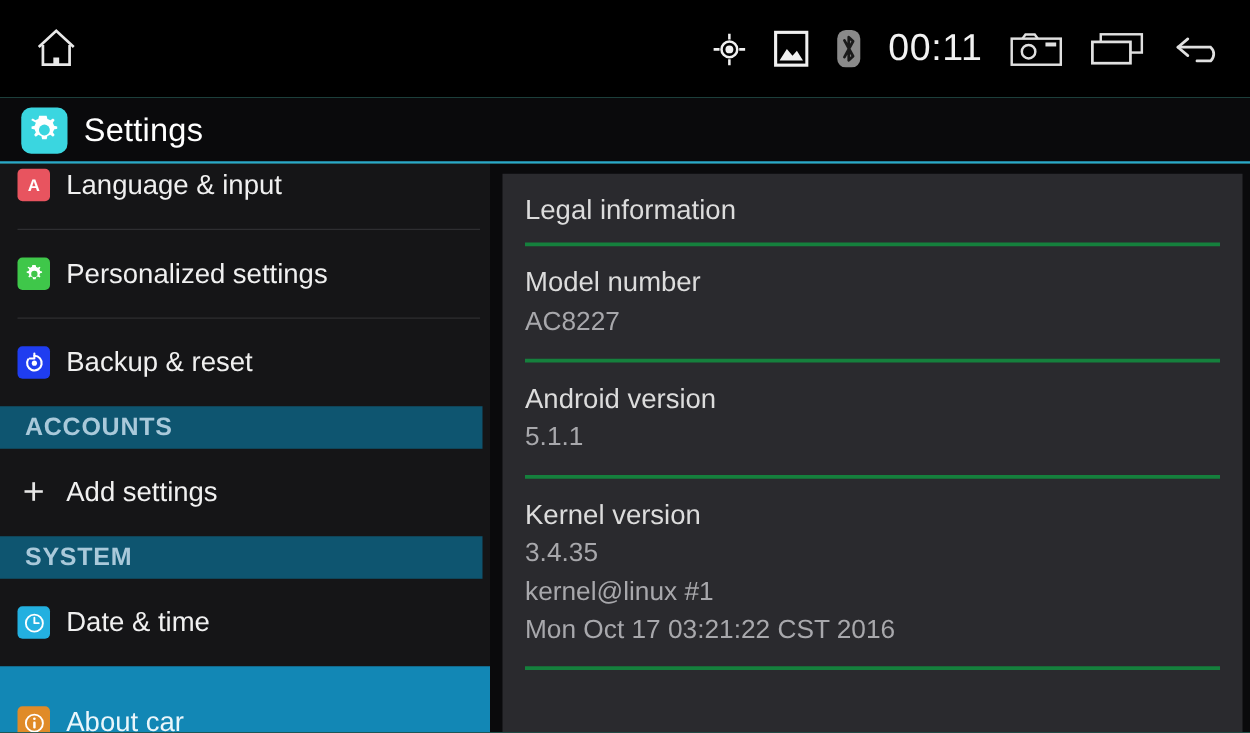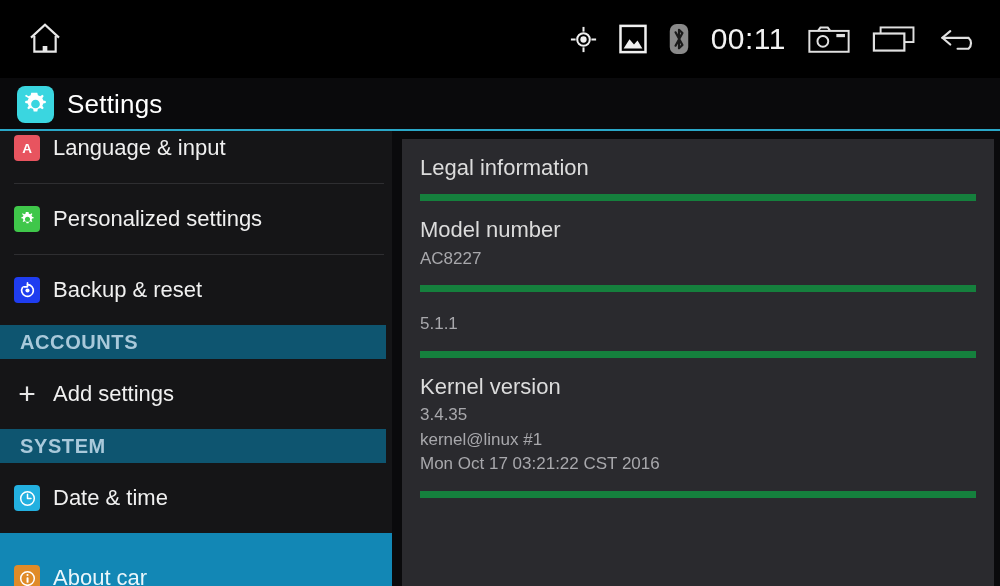--- a/index.html
+++ b/index.html
@@ -116,28 +116,28 @@
     padding:8px 6px 0 10px;
   }
   .detail {
     width:100%; height:100%;
     background:#2a2a2e;
     overflow:hidden;
     padding:0 18px;
   }
   .item {
     padding:16px 0 14px 0;
-    border-bottom:7px solid #15803d;
+    border-bottom:3px solid #15803d;
   }
   .item:last-child { border-bottom:none; }
   .item .title {
     color:#dcdcdc; font-size:22px; font-weight:400; line-height:1.15;
   }
   .item .sub {
-    color:#a8a8ac; font-size:17px; line-height:1.45; margin-top:4px;
+    color:#a8a8ac; font-size:21px; line-height:1.45; margin-top:4px;
   }
   .item .sub div { }
 </style>
 </head>
 <body>
 
 <div id="screen">
 
   <div class="statusbar">
 
@@ -295,20 +295,21 @@
         </div>
 
         <div class="item">
           <div class="title">Model number</div>
           <div class="sub">
             <div>AC8227</div>
           </div>
         </div>
 
         <div class="item">
+          <div class="title">Android version</div>
           <div class="sub">
             <div>5.1.1</div>
           </div>
         </div>
 
 
         <div class="item">
           <div class="title">Kernel version</div>
           <div class="sub">
             <div>3.4.35</div>

